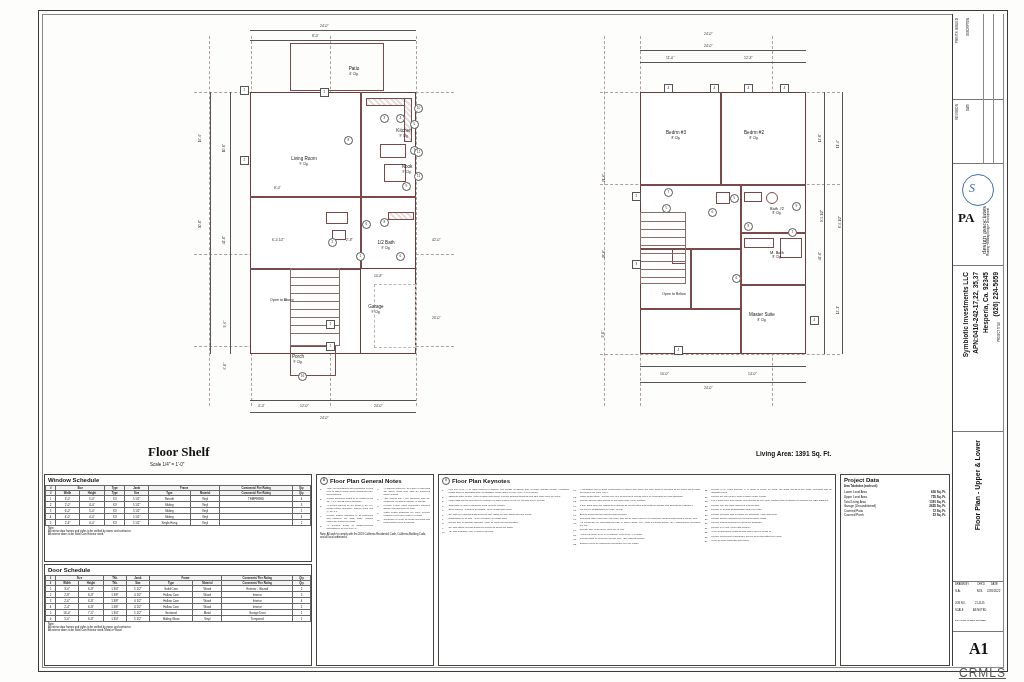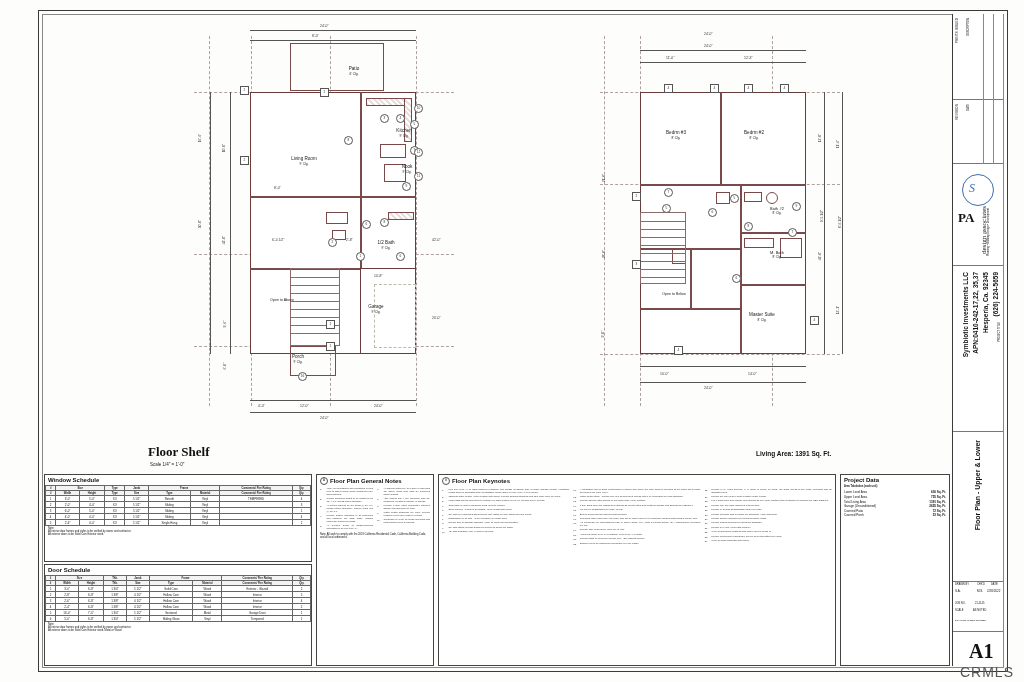--- a/index.html
+++ b/index.html
@@ -42,22 +42,22 @@
   table.sched th { background:#f3f3f3; font-weight:bold; font-size:2.7px; }
   .note-cols { display:flex; gap:4px; padding:2px 3px 0 3px; }
   .note-col { flex:1; }
   .note-item { display:flex; gap:1.5px; margin-bottom:1.5px; }
   .note-num { font-size:2.4px; color:#333; min-width:5px; }
   .note-txt { font-size:2.4px; line-height:1.18; color:#333; text-align:justify; }
   .keynote-item { display:flex; gap:1.5px; margin-bottom:1.4px; }
   .pd-row { display:flex; justify-content:space-between; font-size:3px; padding:0.3px 3px; }
   .pd-row span:last-child { font-weight:bold; }
 
-  .crmls { position:absolute; right:10px; bottom:2px; font-size:14px; letter-spacing:1px; color:#555; font-family:"Liberation Sans", sans-serif; }
-  .sheet-no { position:absolute; font-family:"Liberation Serif", serif; font-weight:bold; font-size:20px; }
+  .crmls { position:absolute; right:18px; bottom:2px; font-size:12px; letter-spacing:1px; color:#555; font-family:"Liberation Sans", sans-serif;text-decoration:underline; }
+  .sheet-no { position:absolute; font-family:"Liberation Serif", serif; font-weight:bold; font-size:16px; }
 
   .stair { position:absolute; }
   .stair div { position:absolute; left:0; right:0; height:0; border-top:0.6px solid #8a6a6a; }
   .gridline { position:absolute; border-left:0.5px dashed #b0a0a0; }
   .gridlineh { position:absolute; border-top:0.5px dashed #b0a0a0; }
 </style>
 </head>
 <body>
 
 <div id="sheet">

